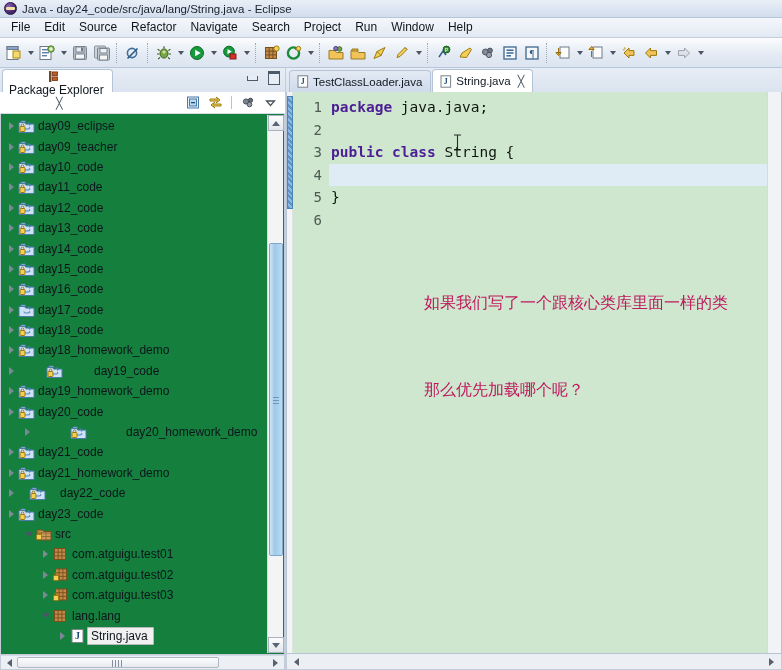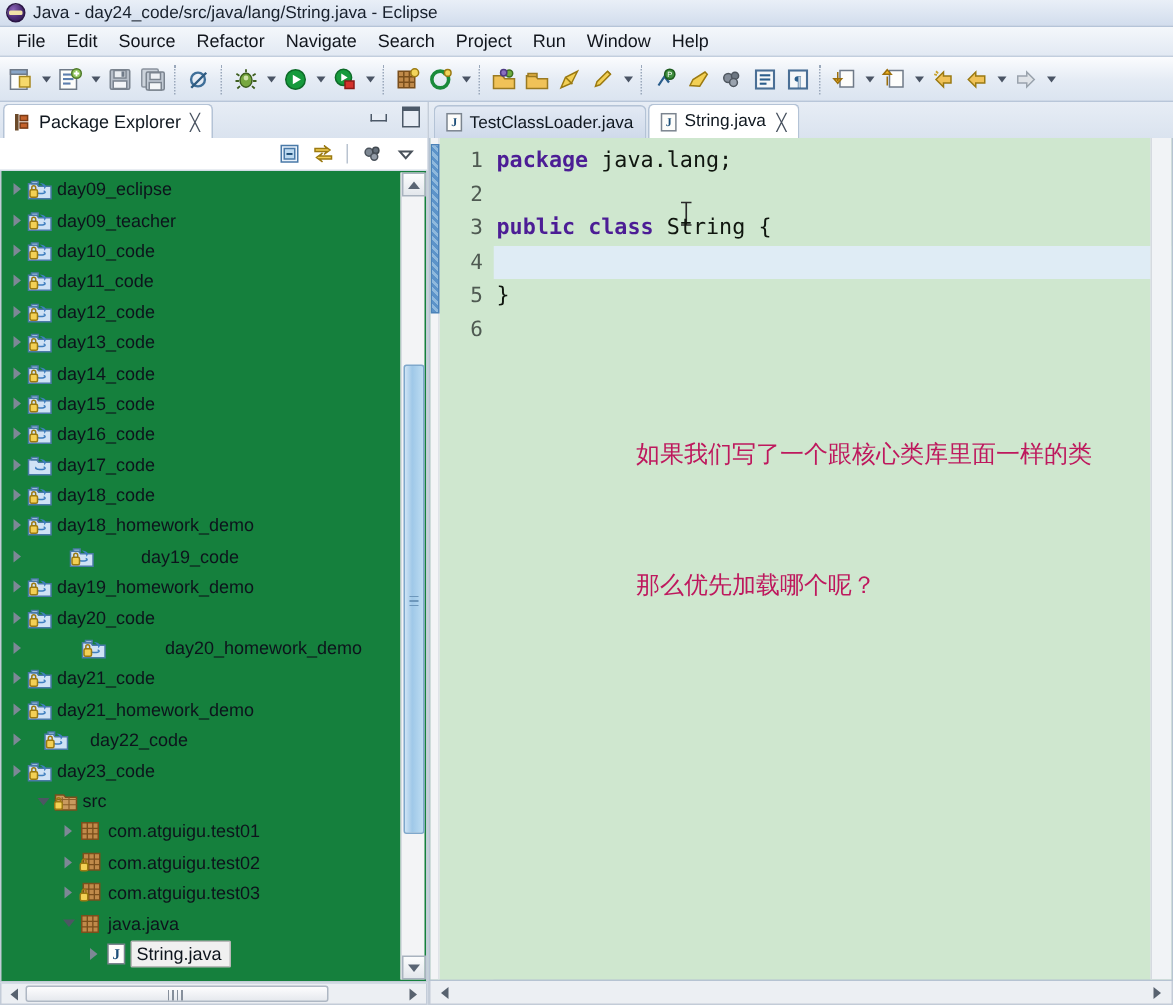--- a/index.html
+++ b/index.html
@@ -131,20 +131,21 @@
     padding: 0 8px 0 6px;
     display: flex;
     align-items: center;
     background: #ffffff;
     border: 1px solid #b4c3d6;
     border-bottom: none;
     border-radius: 4px 4px 0 0;
     font-size: 12px;
     color: #101820;
     white-space: nowrap;
+    flex-direction: column;
   }
   .view-tab .vt-icon {
     width: 13px; height: 13px; margin-right: 4px;
     flex: 0 0 auto;
   }
   .view-tab .vt-close {
     margin-left: 6px;
     font-size: 11px;
     color: #4a5462;
   }
@@ -861,21 +862,21 @@
               <span class="ticon"><svg width="17" height="16" viewBox="0 0 17 16">
                   <path d="M1 4.5h5.5l1.2 1.6H16v8.4H1z" fill="#cfe2f5" stroke="#4a7aa8"></path>
                   <path d="M3 3h4.4v1.5H3z" fill="#b9d4ee" stroke="#4a7aa8"></path>
                   <path d="M8.5 4c2.2 1.2 3.2 2.6 3 4.2 2.1-1.8 1.2-3.8-3-4.2z" fill="#3f7fbf"></path>
                   <path d="M6.2 9.4c-1 .8 0 1.5 2.3 1.6 2.2.1 3.6-.4 3.6-.9 0-.4-.5-.7-1-.8" fill="none" stroke="#3f7fbf" stroke-width="1"></path>
                   <rect x="2" y="8.5" width="5" height="5" rx="1" fill="#f3d055" stroke="#9b7a12"></rect>
                   <path d="M3.2 8.5V7.2a1.3 1.3 0 0 1 2.6 0v1.3" fill="none" stroke="#9b7a12"></path>
                 </svg></span>
               <span class="tlabel">day20_code</span>
             </div>
-            <div class="trow" style="padding-left: 4px; gap: 36px;">
+            <div class="trow" style="padding-left: 20px; gap: 36px;">
               <span class="twisty closed"></span>
               <span class="ticon"><svg width="17" height="16" viewBox="0 0 17 16">
                   <path d="M1 4.5h5.5l1.2 1.6H16v8.4H1z" fill="#cfe2f5" stroke="#4a7aa8"></path>
                   <path d="M3 3h4.4v1.5H3z" fill="#b9d4ee" stroke="#4a7aa8"></path>
                   <path d="M8.5 4c2.2 1.2 3.2 2.6 3 4.2 2.1-1.8 1.2-3.8-3-4.2z" fill="#3f7fbf"></path>
                   <path d="M6.2 9.4c-1 .8 0 1.5 2.3 1.6 2.2.1 3.6-.4 3.6-.9 0-.4-.5-.7-1-.8" fill="none" stroke="#3f7fbf" stroke-width="1"></path>
                   <rect x="2" y="8.5" width="5" height="5" rx="1" fill="#f3d055" stroke="#9b7a12"></rect>
                   <path d="M3.2 8.5V7.2a1.3 1.3 0 0 1 2.6 0v1.3" fill="none" stroke="#9b7a12"></path>
                 </svg></span>
               <span class="tlabel">day20_homework_demo</span>
@@ -965,21 +966,21 @@
                   <path d="M2.7 8.5V7.2a1.3 1.3 0 0 1 2.6 0v1.3" fill="none" stroke="#9b7a12"></path>
                 </svg></span>
               <span class="tlabel">com.atguigu.test03</span>
             </div>
             <div class="trow" style="padding-left: 38px;">
               <span class="twisty open"></span>
               <span class="ticon"><svg width="17" height="16" viewBox="0 0 17 16">
                   <rect x="2.5" y="2.5" width="11" height="11" fill="#c08a4a" stroke="#7a4f1c"></rect>
                   <path d="M2.5 6.2h11M2.5 9.9h11M6.2 2.5v11M9.9 2.5v11" stroke="#7a4f1c" stroke-width=".9"></path>
                 </svg></span>
-              <span class="tlabel">java.java</span>
+              <span class="tlabel">lang.lang</span>
             </div>
             <div class="trow selected" style="padding-left: 55px;">
               <span class="twisty closed"></span>
               <span class="ticon"><svg width="17" height="16" viewBox="0 0 17 16">
                   <rect x="3" y="1.5" width="11" height="13" fill="#fdfdfb" stroke="#7b848f"></rect>
                   <text x="8.5" y="11" font-size="10" fill="#1d4e78" text-anchor="middle" font-family="serif" font-weight="bold">J</text>
                 </svg></span>
               <span class="tlabel">String.java</span>
             </div>
           </div>
@@ -1042,21 +1043,21 @@
             <div>2</div>
             <div>3</div>
             <div>4</div>
             <div>5</div>
             <div>6</div>
           </div>
         <div class="code-body" id="code-body">
           <svg class="caret-i" viewBox="0 0 9 17">
             <path d="M1 1h7M1 16h7M4.5 1v15" stroke="#2a2a2a" stroke-width="1.1" fill="none"></path>
           </svg>
-          <div class="cl"><span class="kw">package</span><span> java.lang;</span></div>
+          <div class="cl"><span class="kw">package</span><span> java.java;</span></div>
             <div class="cl"><span></span></div>
             <div class="cl"><span class="kw">public class</span><span> String {</span></div>
             <div class="cl current"><span></span></div>
             <div class="cl"><span>}</span></div>
             <div class="cl"><span></span></div>
             <div class="annot">
             <div>如果我们写了一个跟核心类库里面一样的类</div>
             <div>那么优先加载哪个呢？</div>
           </div>
         </div>

